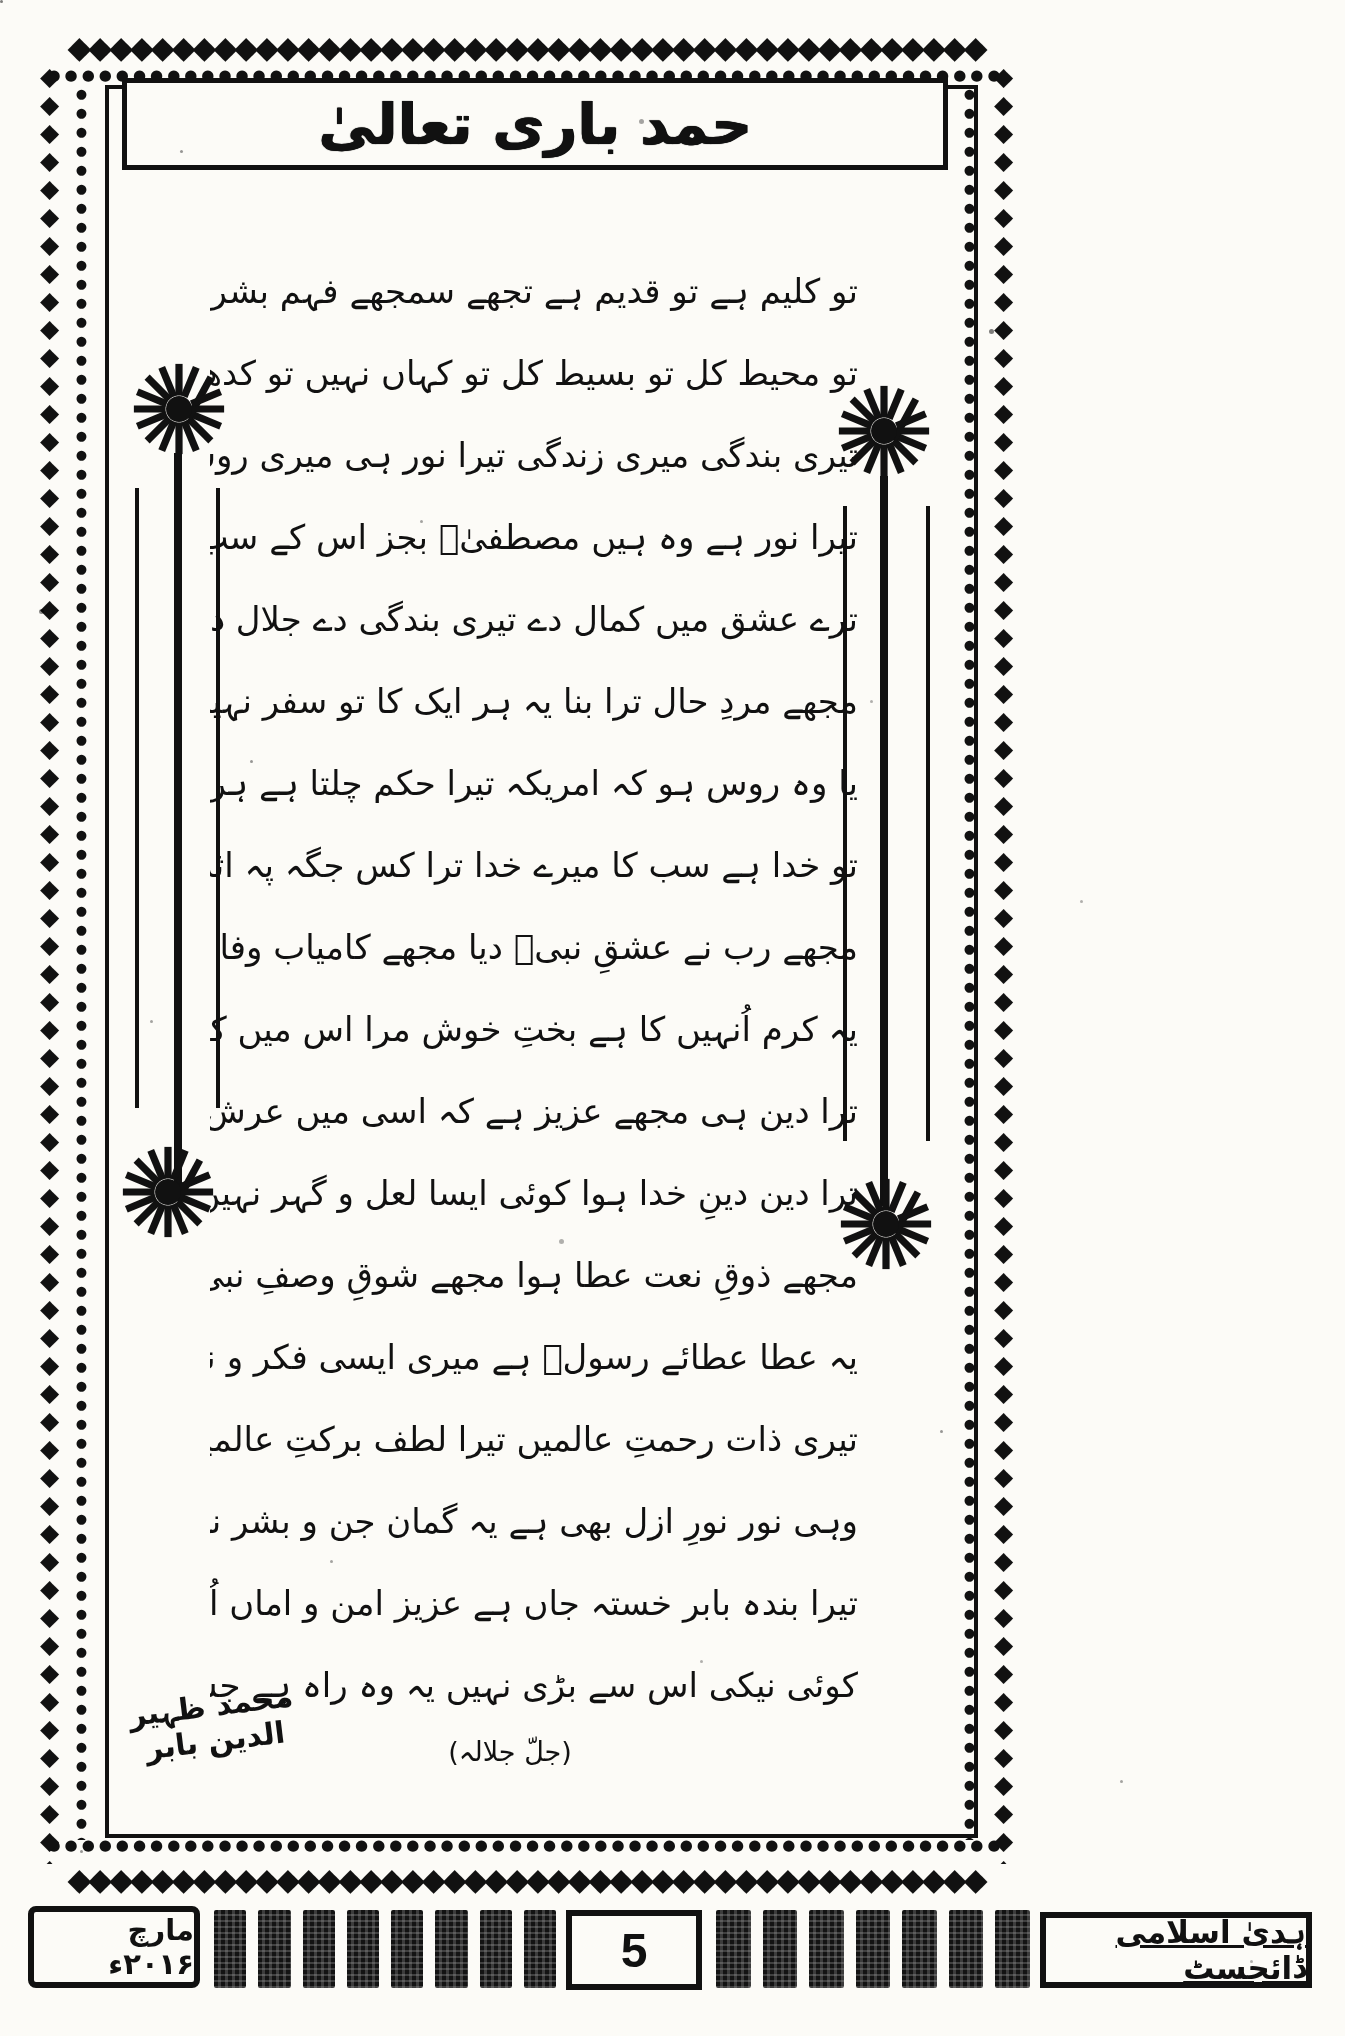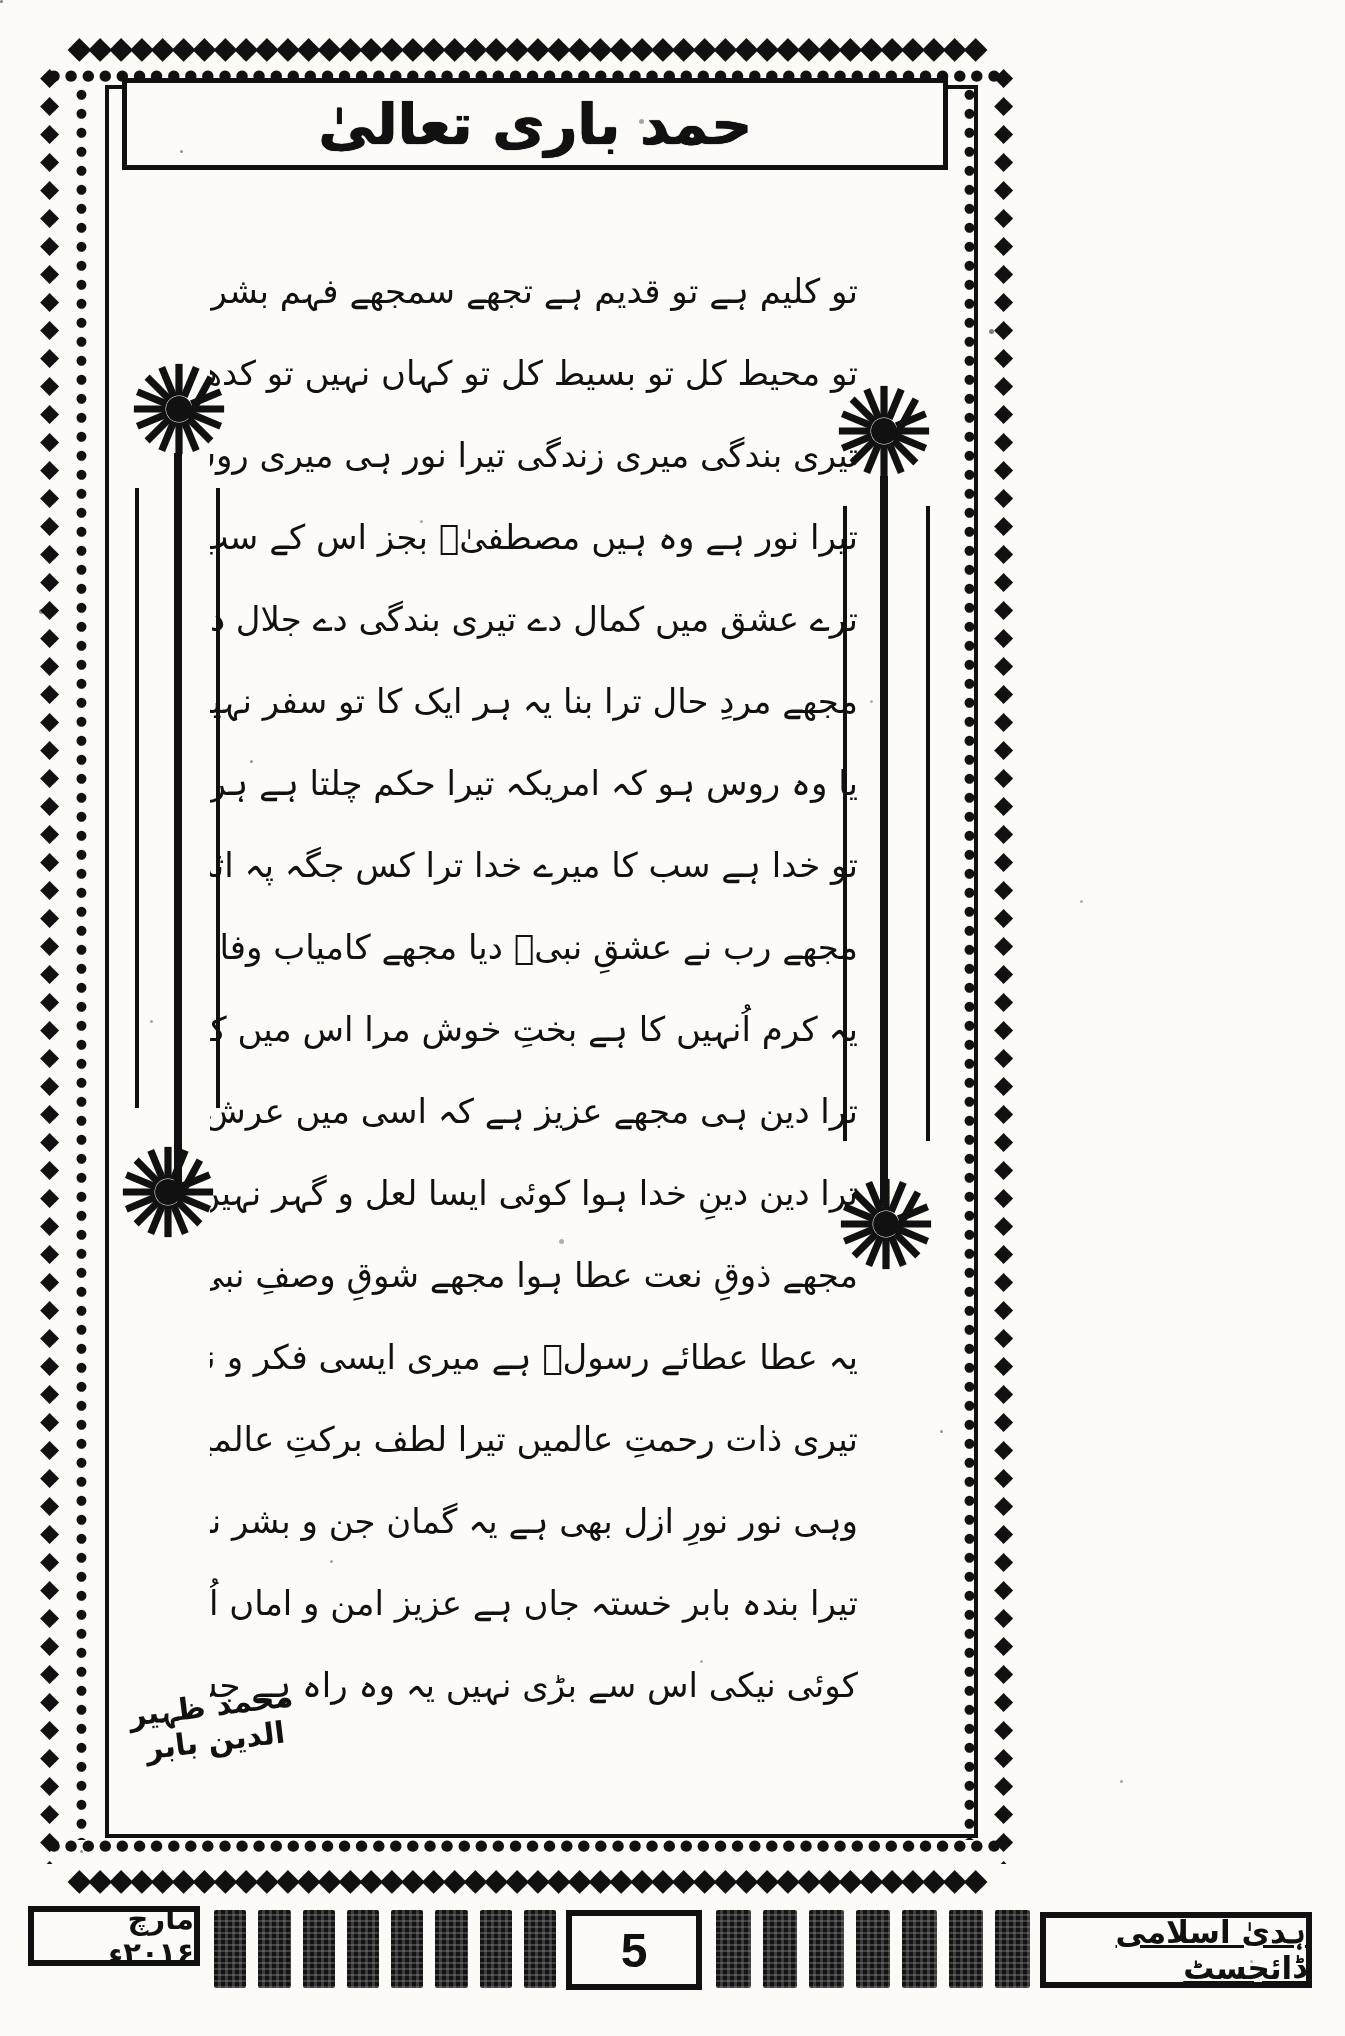--- a/index.html
+++ b/index.html
@@ -75,21 +75,21 @@
   .stem{position:absolute; width:8px; background:var(--ink);}
   .thin{position:absolute; width:4px; background:var(--ink);}
   
   .footer{
     position:absolute; left:28px; top:1902px; width:1295px; height:100px;
   }
   .footer-box{
     position:absolute; border:6px solid var(--ink); background:var(--paper);
     display:flex; align-items:center; justify-content:center; direction:rtl;
   }
-  .date-box{left:0; top:4px; width:172px; height:60px; border-radius:0; font-size:29px; font-weight:bold;}
+  .date-box{left:0; top:4px; width:172px; height:82px; border-radius:8px; font-size:29px; font-weight:bold;}
   .pagenum-box{left:538px; top:8px; width:136px; height:80px;}
   .pagenum-box .num{font-family:"Liberation Sans", sans-serif; font-size:48px; font-weight:bold;}
   .magazine-box{left:1012px; top:10px; width:272px; height:76px; font-size:31px; font-weight:bold;text-decoration:underline;}
   .film-strip{position:absolute; top:8px; height:78px; display:flex; gap:12px;}
   .strip-left{left:186px; width:342px;}
   .strip-right{left:688px; width:314px;}
   .film-block{
     flex:1 1 auto; border-radius:2px;
     background:
       repeating-linear-gradient(0deg, rgba(170,170,170,.30) 0 2px, rgba(0,0,0,0) 2px 6px),
@@ -187,20 +187,21 @@
     <div class="line">ترا دین ہی مجھے عزیز ہے کہ اسی میں عرش کی سیر ہے</div>
     <div class="line">ترا دین دینِ خدا ہوا کوئی ایسا لعل و گہر نہیں</div>
     <div class="line">مجھے ذوقِ نعت عطا ہوا مجھے شوقِ وصفِ نبیؐ ملا</div>
     <div class="line">یہ عطا عطائے رسولؐ ہے میری ایسی فکر و نظر نہیں</div>
     <div class="line">تیری ذات رحمتِ عالمیں تیرا لطف برکتِ عالمیں</div>
     <div class="line">وہی نور نورِ ازل بھی ہے یہ گمان جن و بشر نہیں</div>
     <div class="line">تیرا بندہ بابر خستہ جاں ہے عزیز امن و اماں اُسے</div>
     <div class="line">کوئی نیکی اس سے بڑی نہیں یہ وہ راہ ہے جس پر گزر نہیں</div>
   </div>
 
+  <div class="closing-note">(جلّ جلالہ)</div>
   <div class="author">محمد ظہیر الدین بابر</div>
 </div>
 
 <div class="footer">
   <div class="footer-box date-box">
     <span>مارچ ۲۰۱۶ء</span>
   </div>
   <div class="film-strip strip-left">
     <div class="film-block"></div>
     <div class="film-block"></div>

